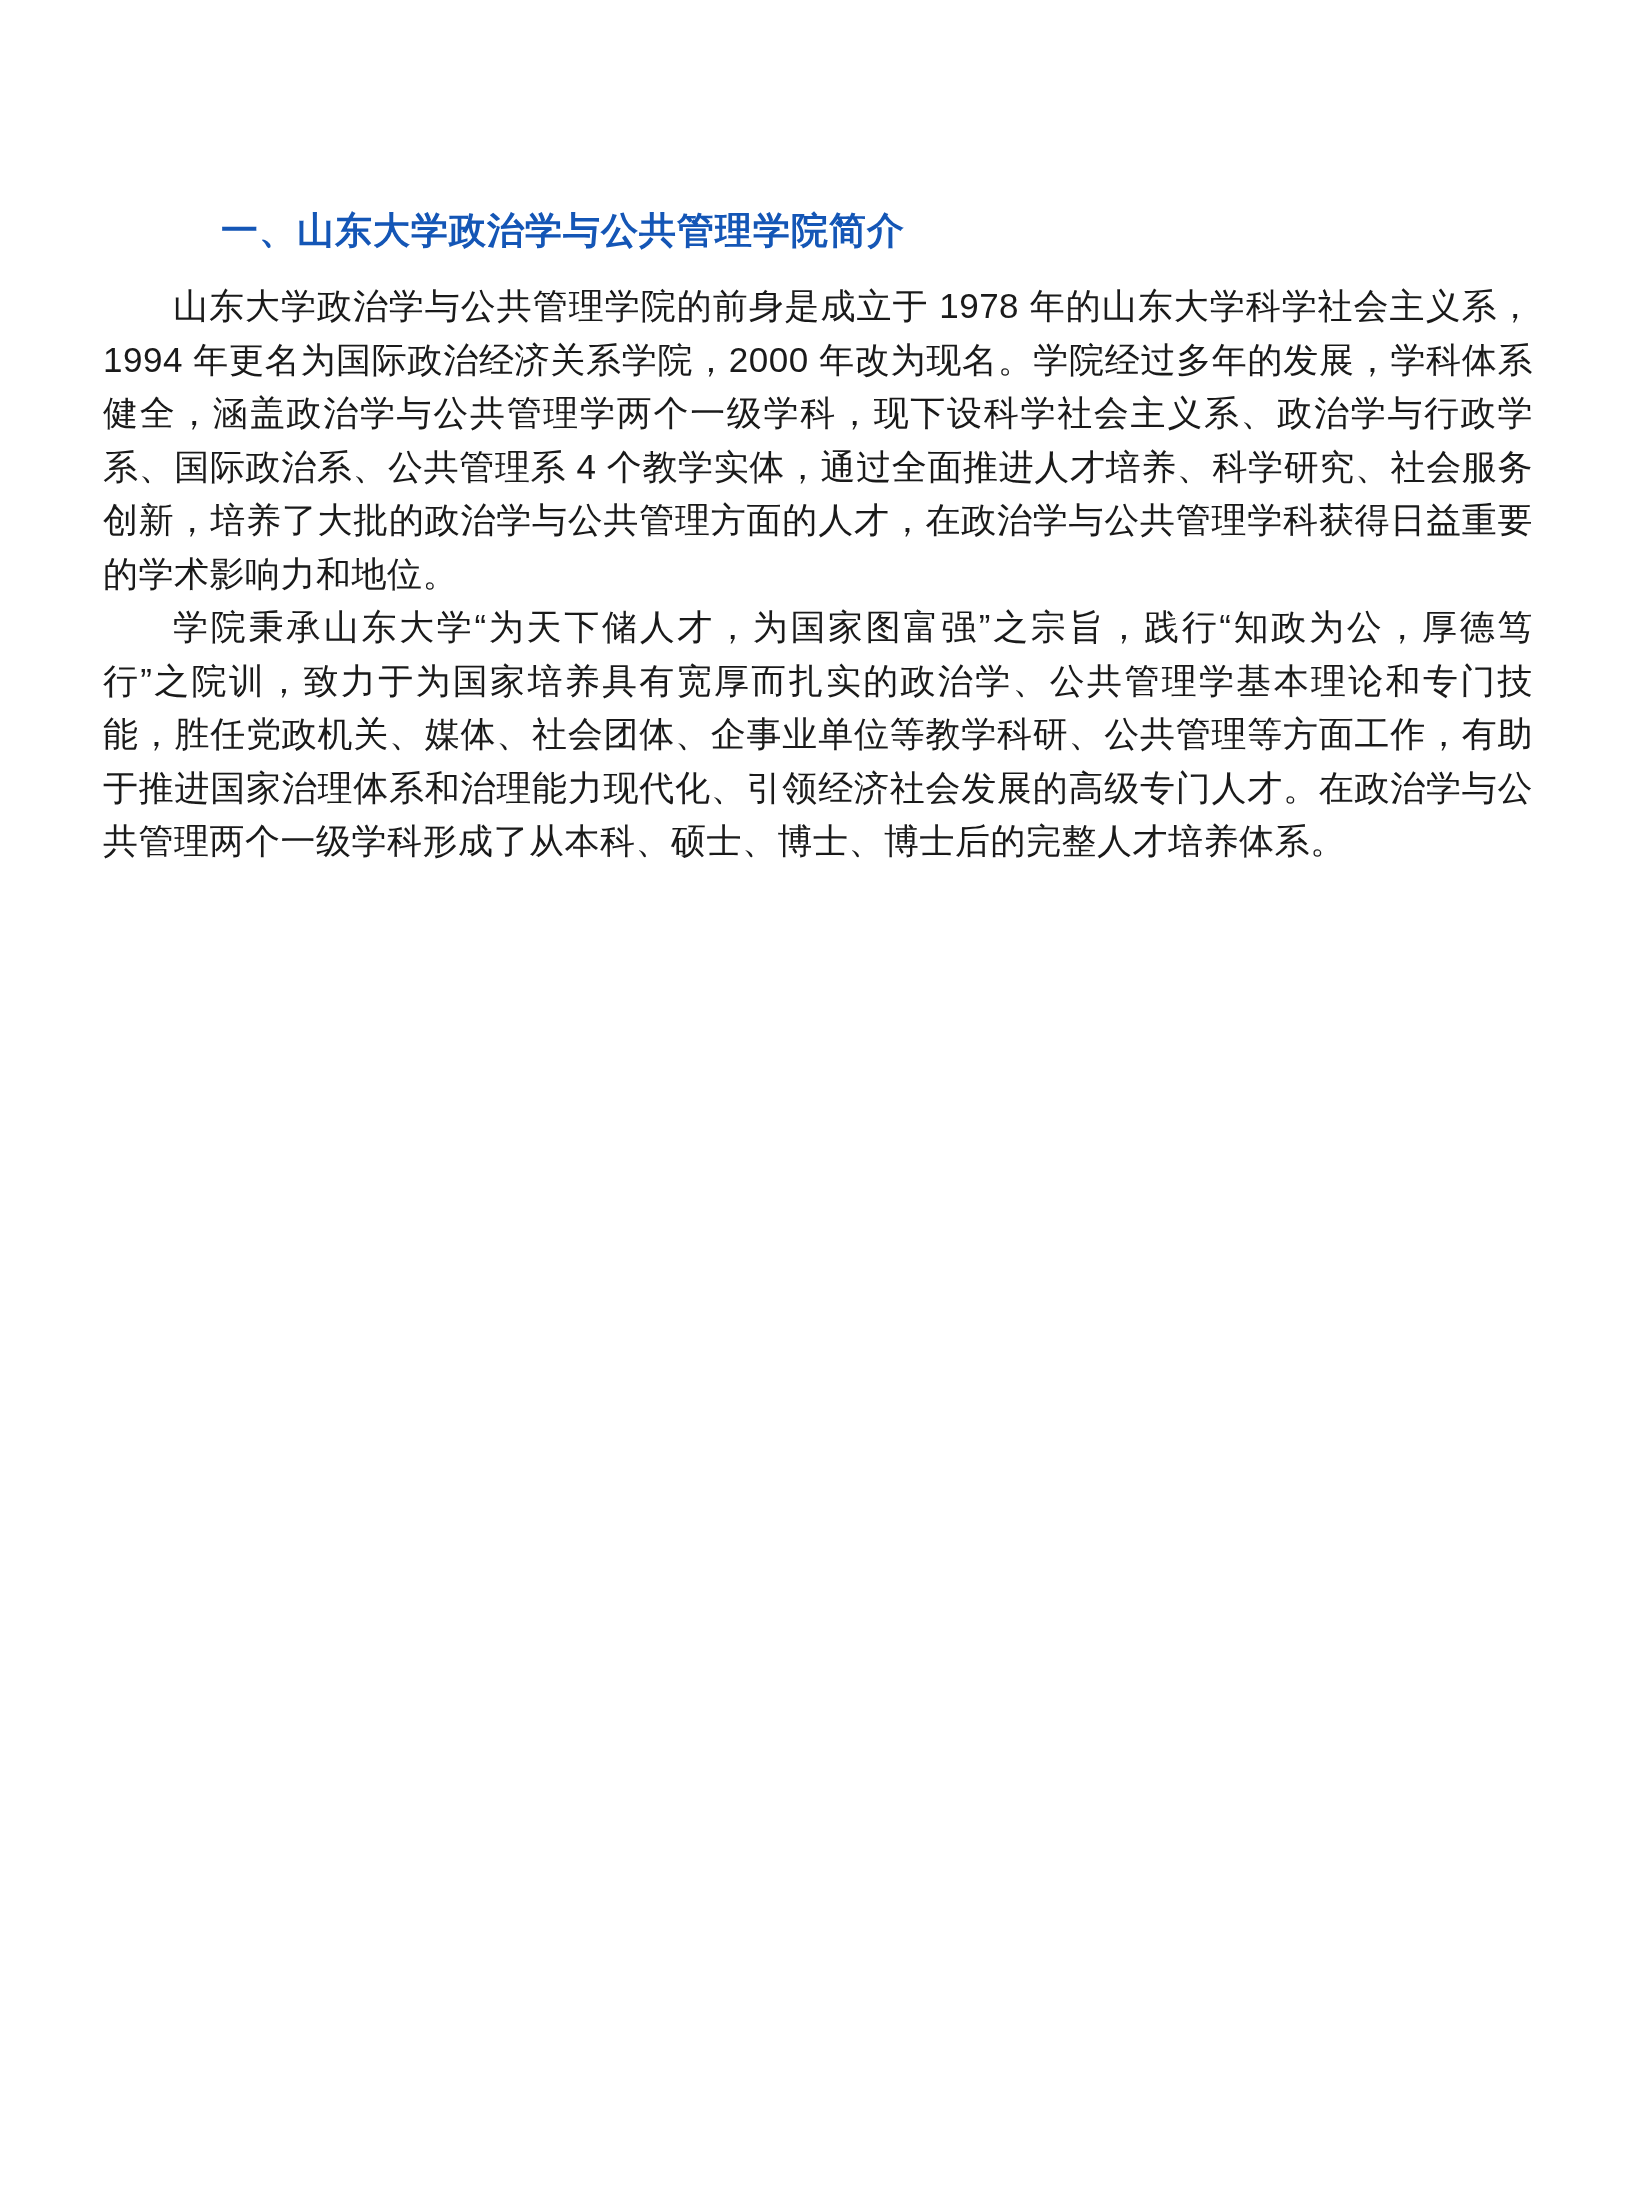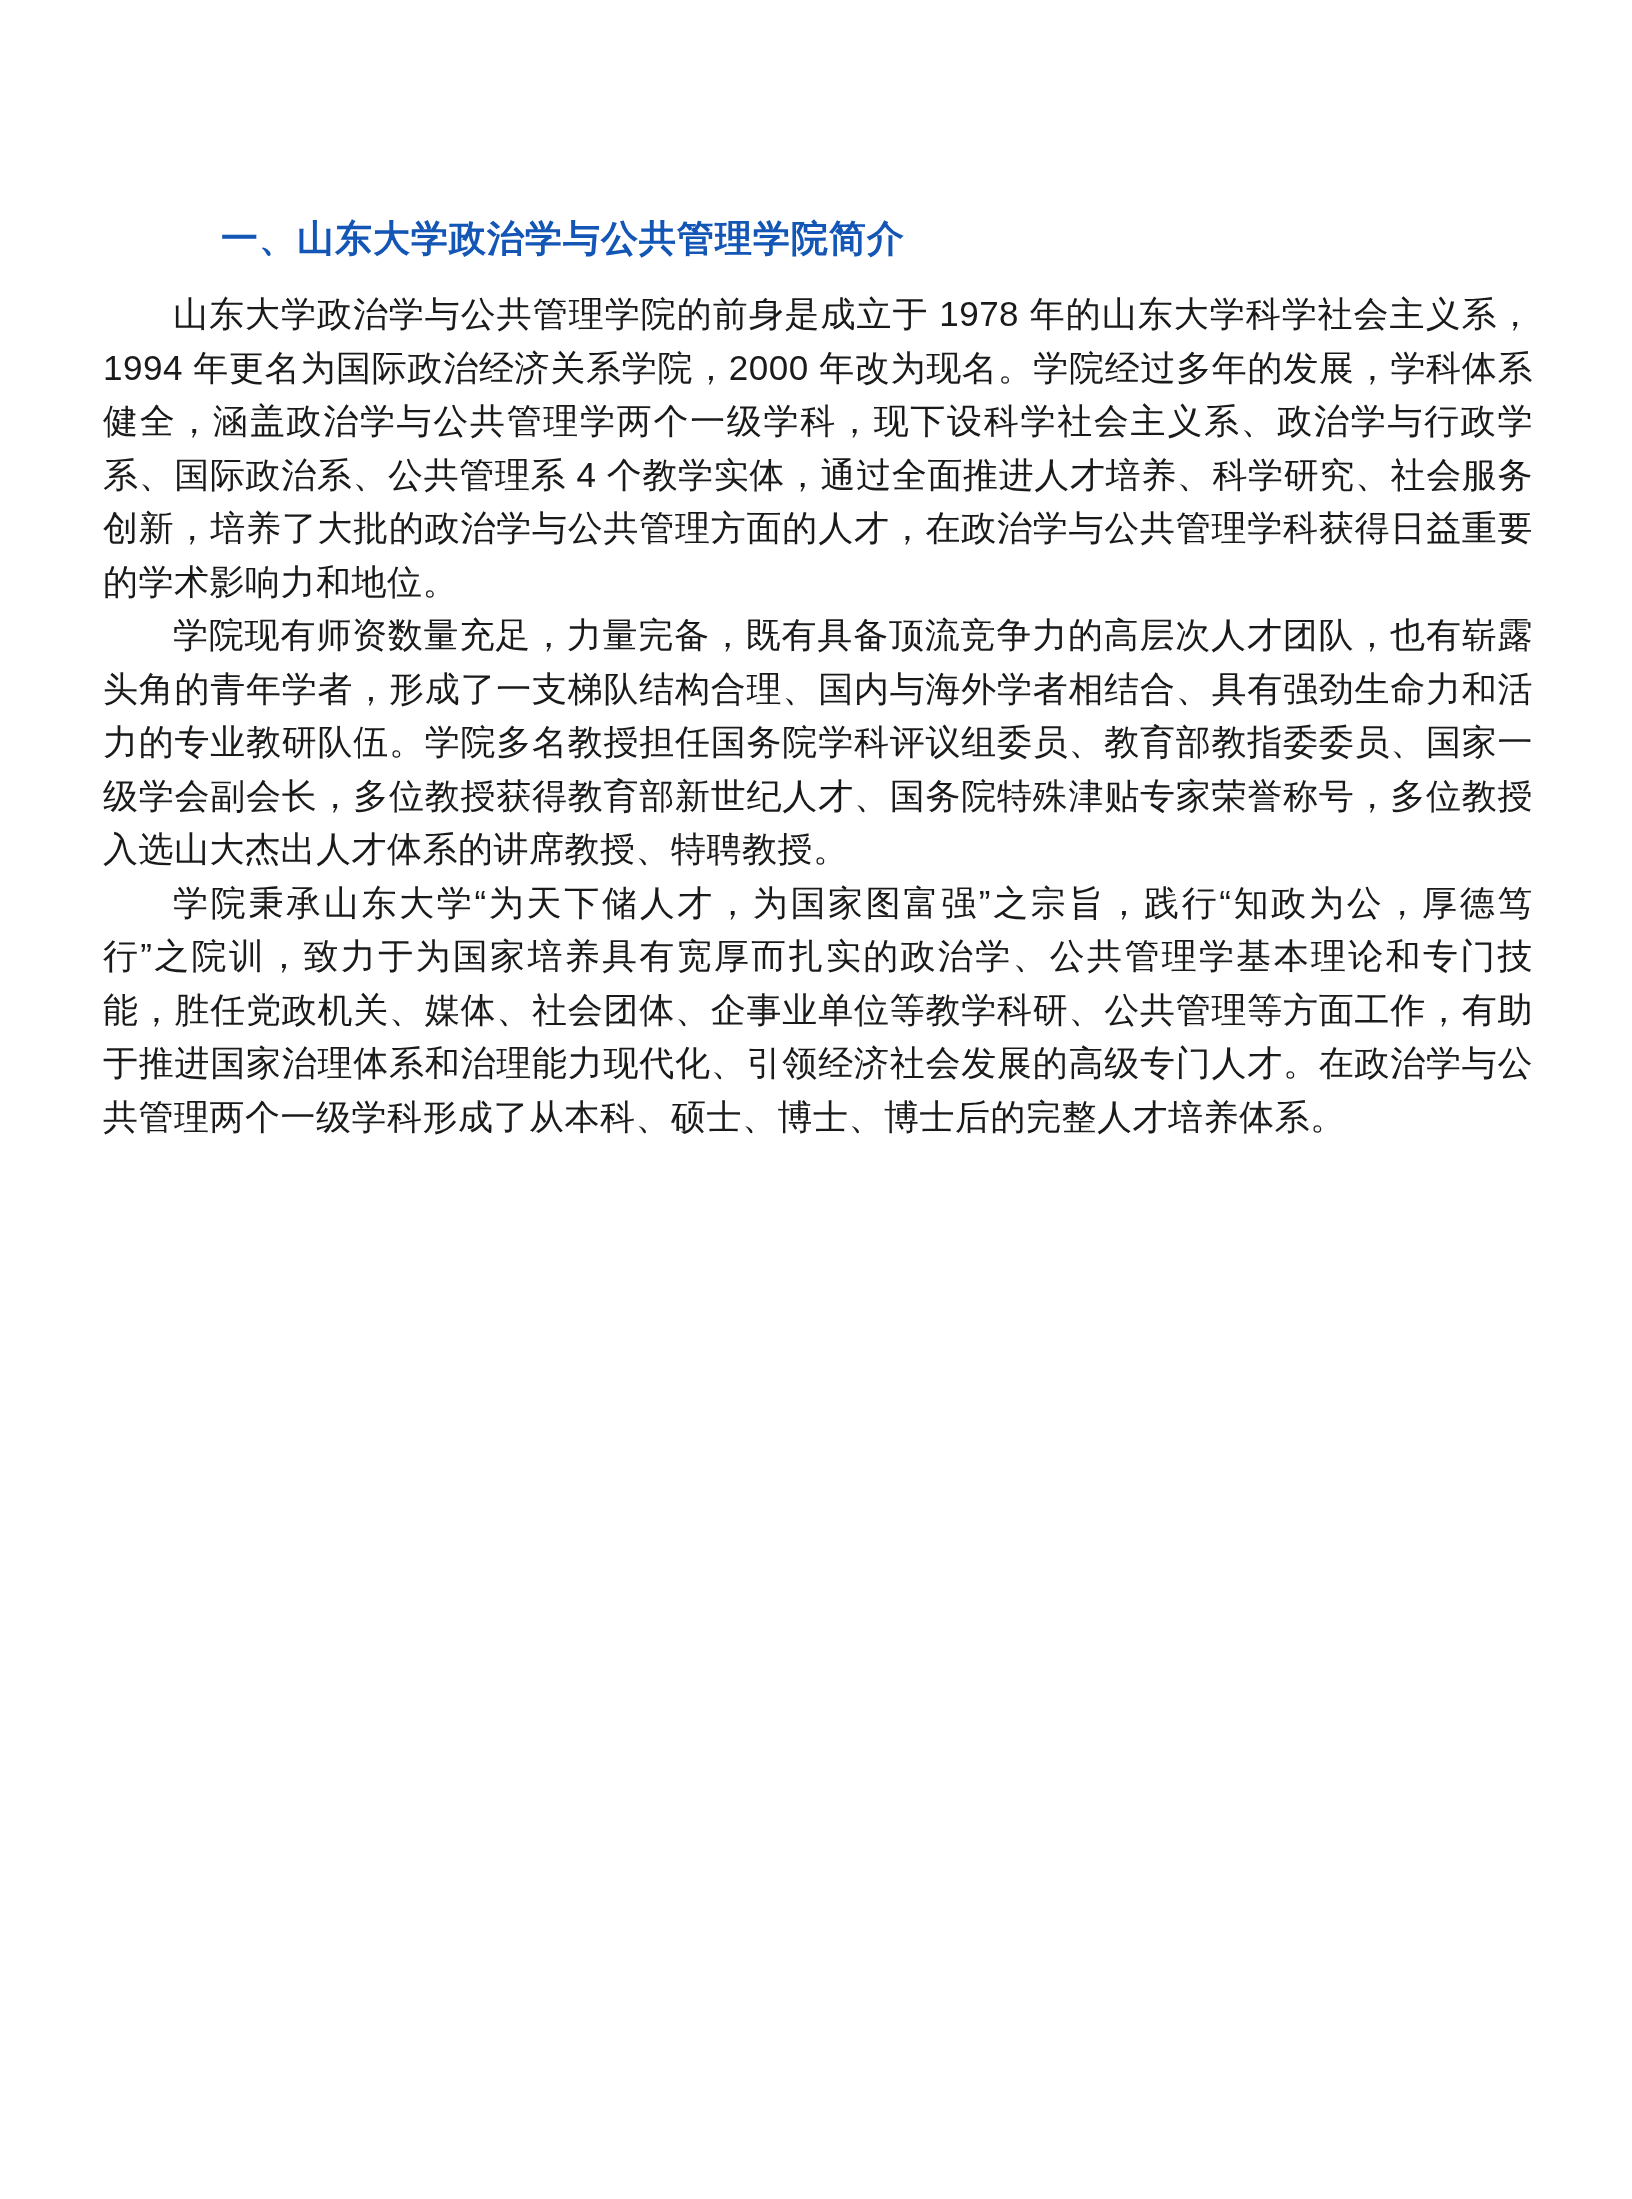--- a/index.html
+++ b/index.html
@@ -17,21 +17,21 @@
   .doc-page {
     position: absolute;
     left: 103px;
     top: 0;
     width: 1430px;
     padding-top: 203px;
     box-sizing: border-box;
     background: #ffffff;
   }
   .doc-heading {
-    margin: 12px 0 24px 118px;
+    margin: 4px 0 24px 118px;
     font-size: 37px;
     line-height: 1.3;
     font-weight: bold;
     color: #1456b6;
     letter-spacing: 1px;
   }
   .doc-body p {
     margin: 0;
     padding: 0;
     font-size: 35px;
@@ -43,16 +43,15 @@
     font-weight: 500;
   }
 </style>
 </head>
 <body>
 
 <div class="doc-page">
   <h1 class="doc-heading">一、山东大学政治学与公共管理学院简介</h1>
   <div class="doc-body">
     <p>山东大学政治学与公共管理学院的前身是成立于 1978 年的山东大学科学社会主义系，1994 年更名为国际政治经济关系学院，2000 年改为现名。学院经过多年的发展，学科体系健全，涵盖政治学与公共管理学两个一级学科，现下设科学社会主义系、政治学与行政学系、国际政治系、公共管理系 4 个教学实体，通过全面推进人才培养、科学研究、社会服务创新，培养了大批的政治学与公共管理方面的人才，在政治学与公共管理学科获得日益重要的学术影响力和地位。</p>
-    <p>学院现有师资数量充足，力量完备，既有具备顶流竞争力的高层次人才团队，也有崭露头角的青年学者，形成了一支梯队结构合理、国内与海外学者相结合、具有强劲生命力和活力的专业教研队伍。学院多名教授担任国务院学科评议组委员、教育部教指委委员、国家一级学会副会长，多位教授获得教育部新世纪人才、国务院特殊津贴专家荣誉称号，多位教授入选山大杰出人才体系的讲席教授、特聘教授。</p>
     <p>学院秉承山东大学“为天下储人才，为国家图富强”之宗旨，践行“知政为公，厚德笃行”之院训，致力于为国家培养具有宽厚而扎实的政治学、公共管理学基本理论和专门技能，胜任党政机关、媒体、社会团体、企事业单位等教学科研、公共管理等方面工作，有助于推进国家治理体系和治理能力现代化、引领经济社会发展的高级专门人才。在政治学与公共管理两个一级学科形成了从本科、硕士、博士、博士后的完整人才培养体系。</p>
   </div>
 </div>
 
 </body></html>

